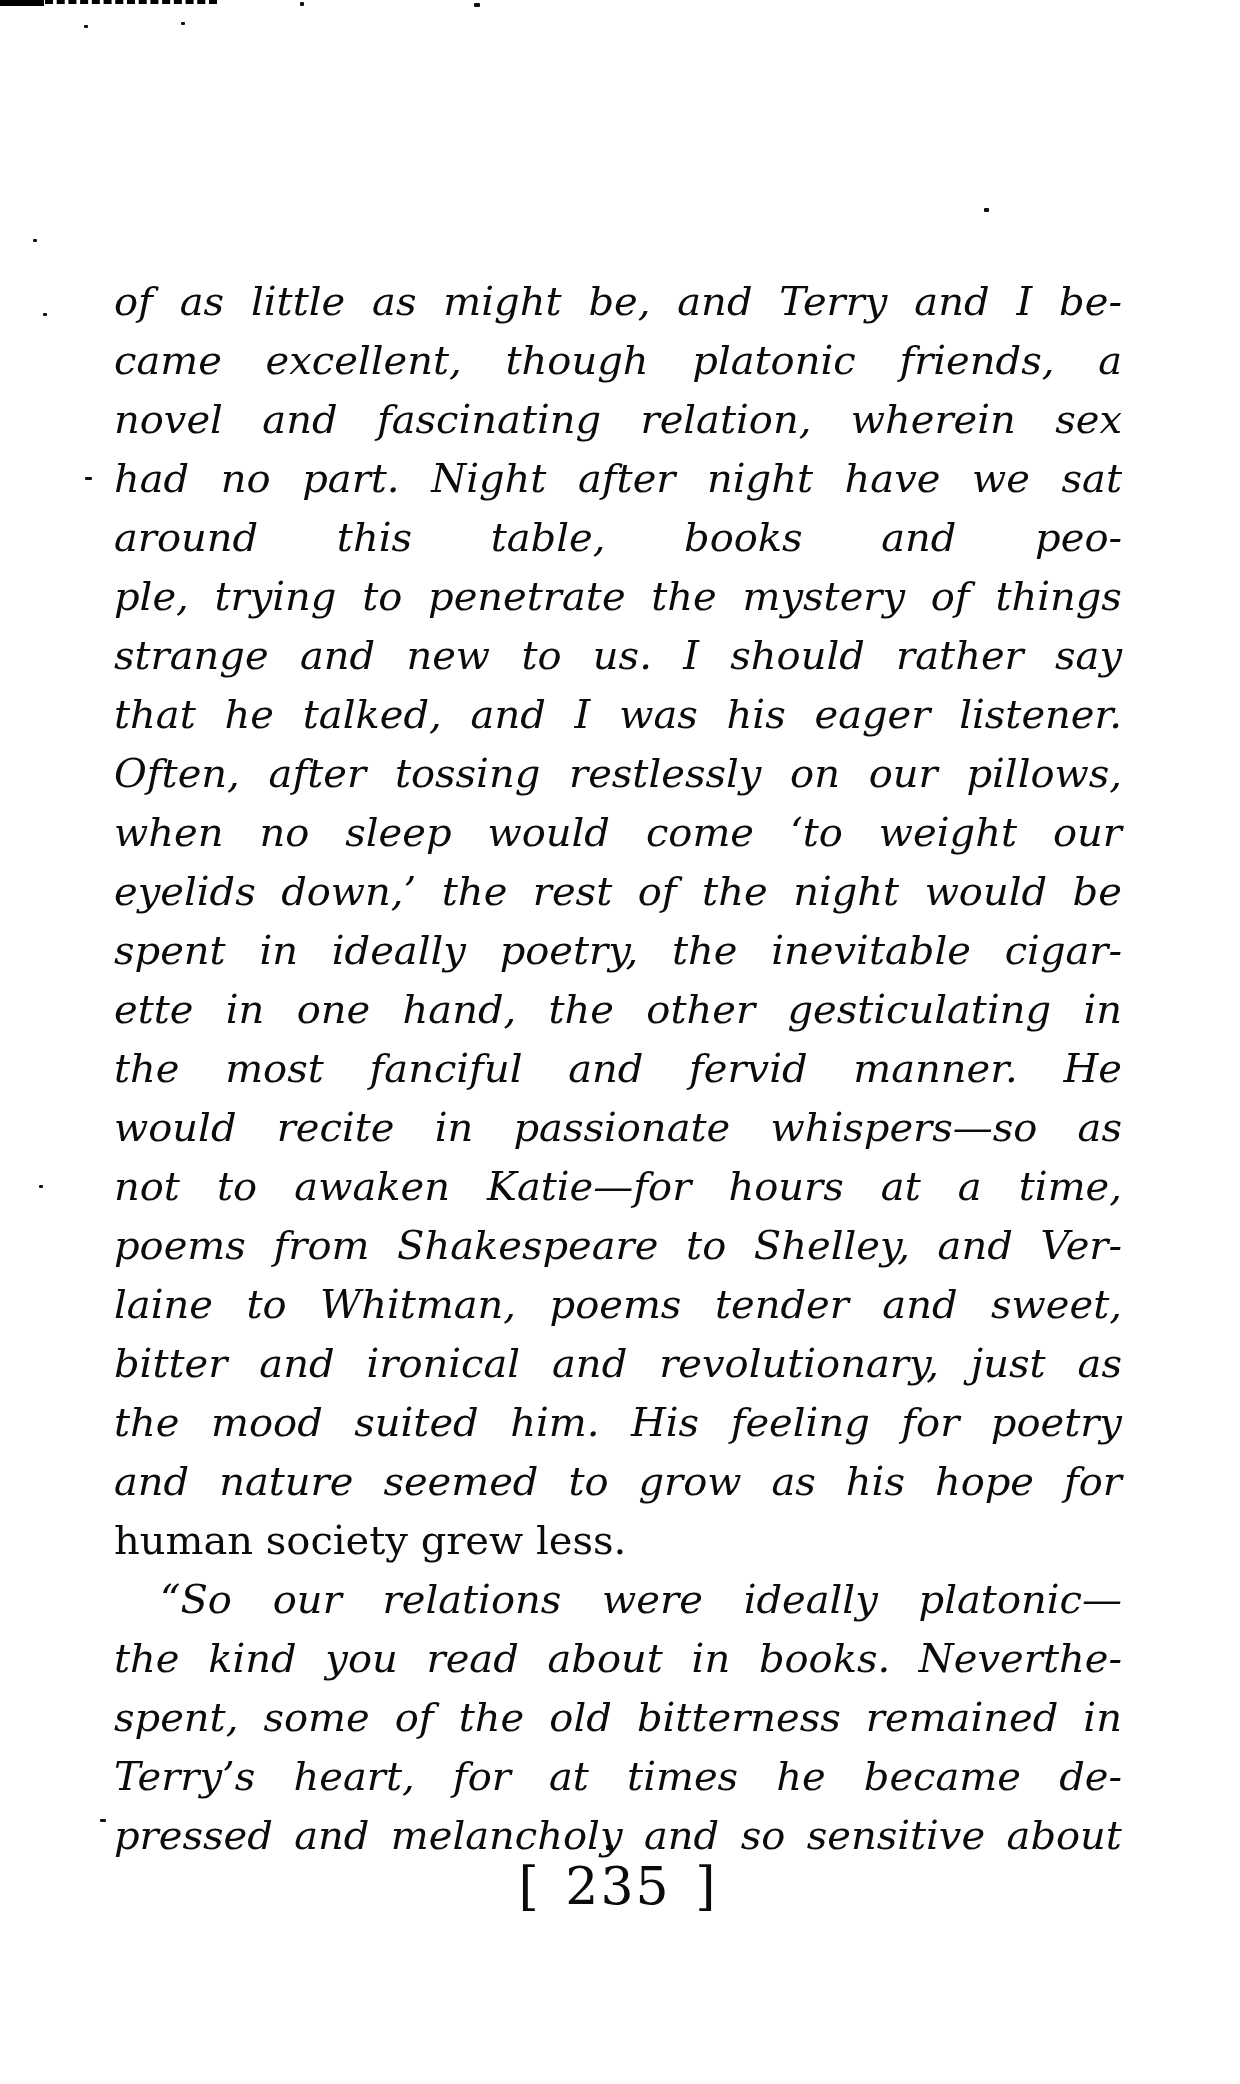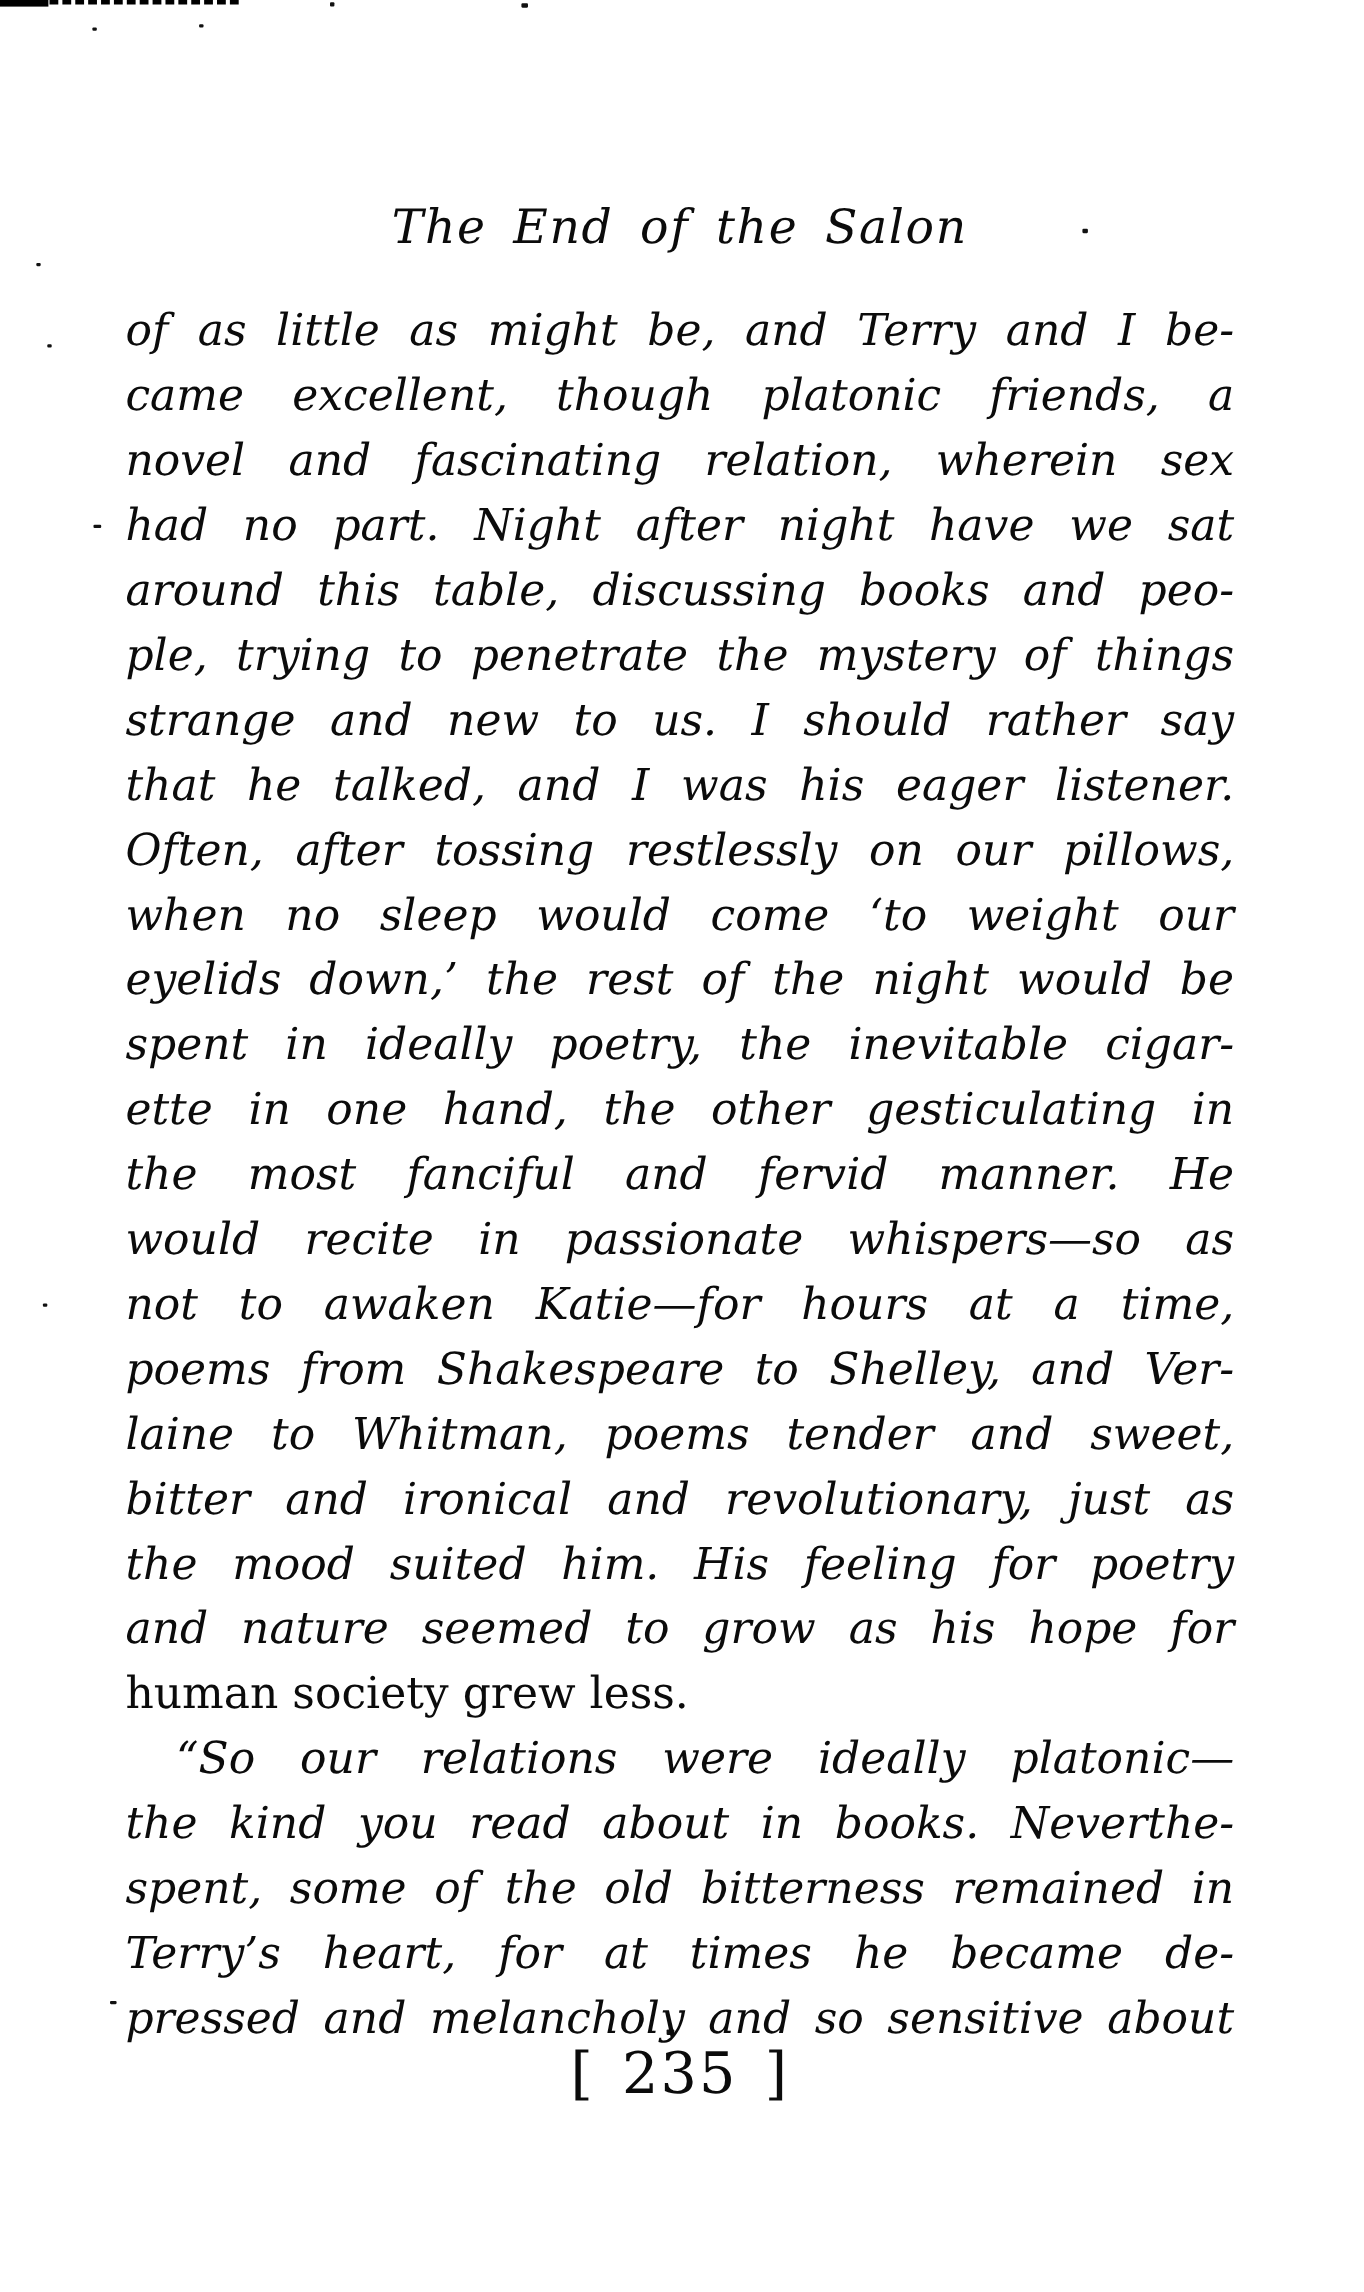--- a/index.html
+++ b/index.html
@@ -72,21 +72,20 @@
   <div class="speck" style="left:84px;top:25px;width:4px;height:3px;"></div>
   <div class="speck" style="left:181px;top:22px;width:4px;height:3px;"></div>
   <div class="speck" style="left:33px;top:239px;width:4px;height:3px;"></div>
   <div class="speck" style="left:43px;top:313px;width:4px;height:3px;"></div>
   <div class="speck" style="left:85px;top:477px;width:7px;height:3px;"></div>
   <div class="speck" style="left:39px;top:1185px;width:4px;height:3px;"></div>
   <div class="speck" style="left:100px;top:1819px;width:6px;height:3px;"></div>
   <div class="speck" style="left:984px;top:208px;width:5px;height:4px;"></div>
   <div class="speck" style="left:606px;top:1845px;width:7px;height:5px;"></div>
 
-  <div class="running-header">The End of the Salon</div>
 
   <div class="text-block">
     <div class="line jfy">
         <span>of</span>
         <span>as</span>
         <span>little</span>
         <span>as</span>
         <span>might</span>
         <span>be,</span>
         <span>and</span>
@@ -119,21 +118,20 @@
         <span>after</span>
         <span>night</span>
         <span>have</span>
         <span>we</span>
         <span>sat</span>
       </div>
     <div class="line jfy">
         <span>around</span>
         <span>this</span>
         <span>table,</span>
-        <span>discussing</span>
         <span>books</span>
         <span>and</span>
         <span>peo-</span>
       </div>
     <div class="line jfy">
         <span>ple,</span>
         <span>trying</span>
         <span>to</span>
         <span>penetrate</span>
         <span>the</span>

